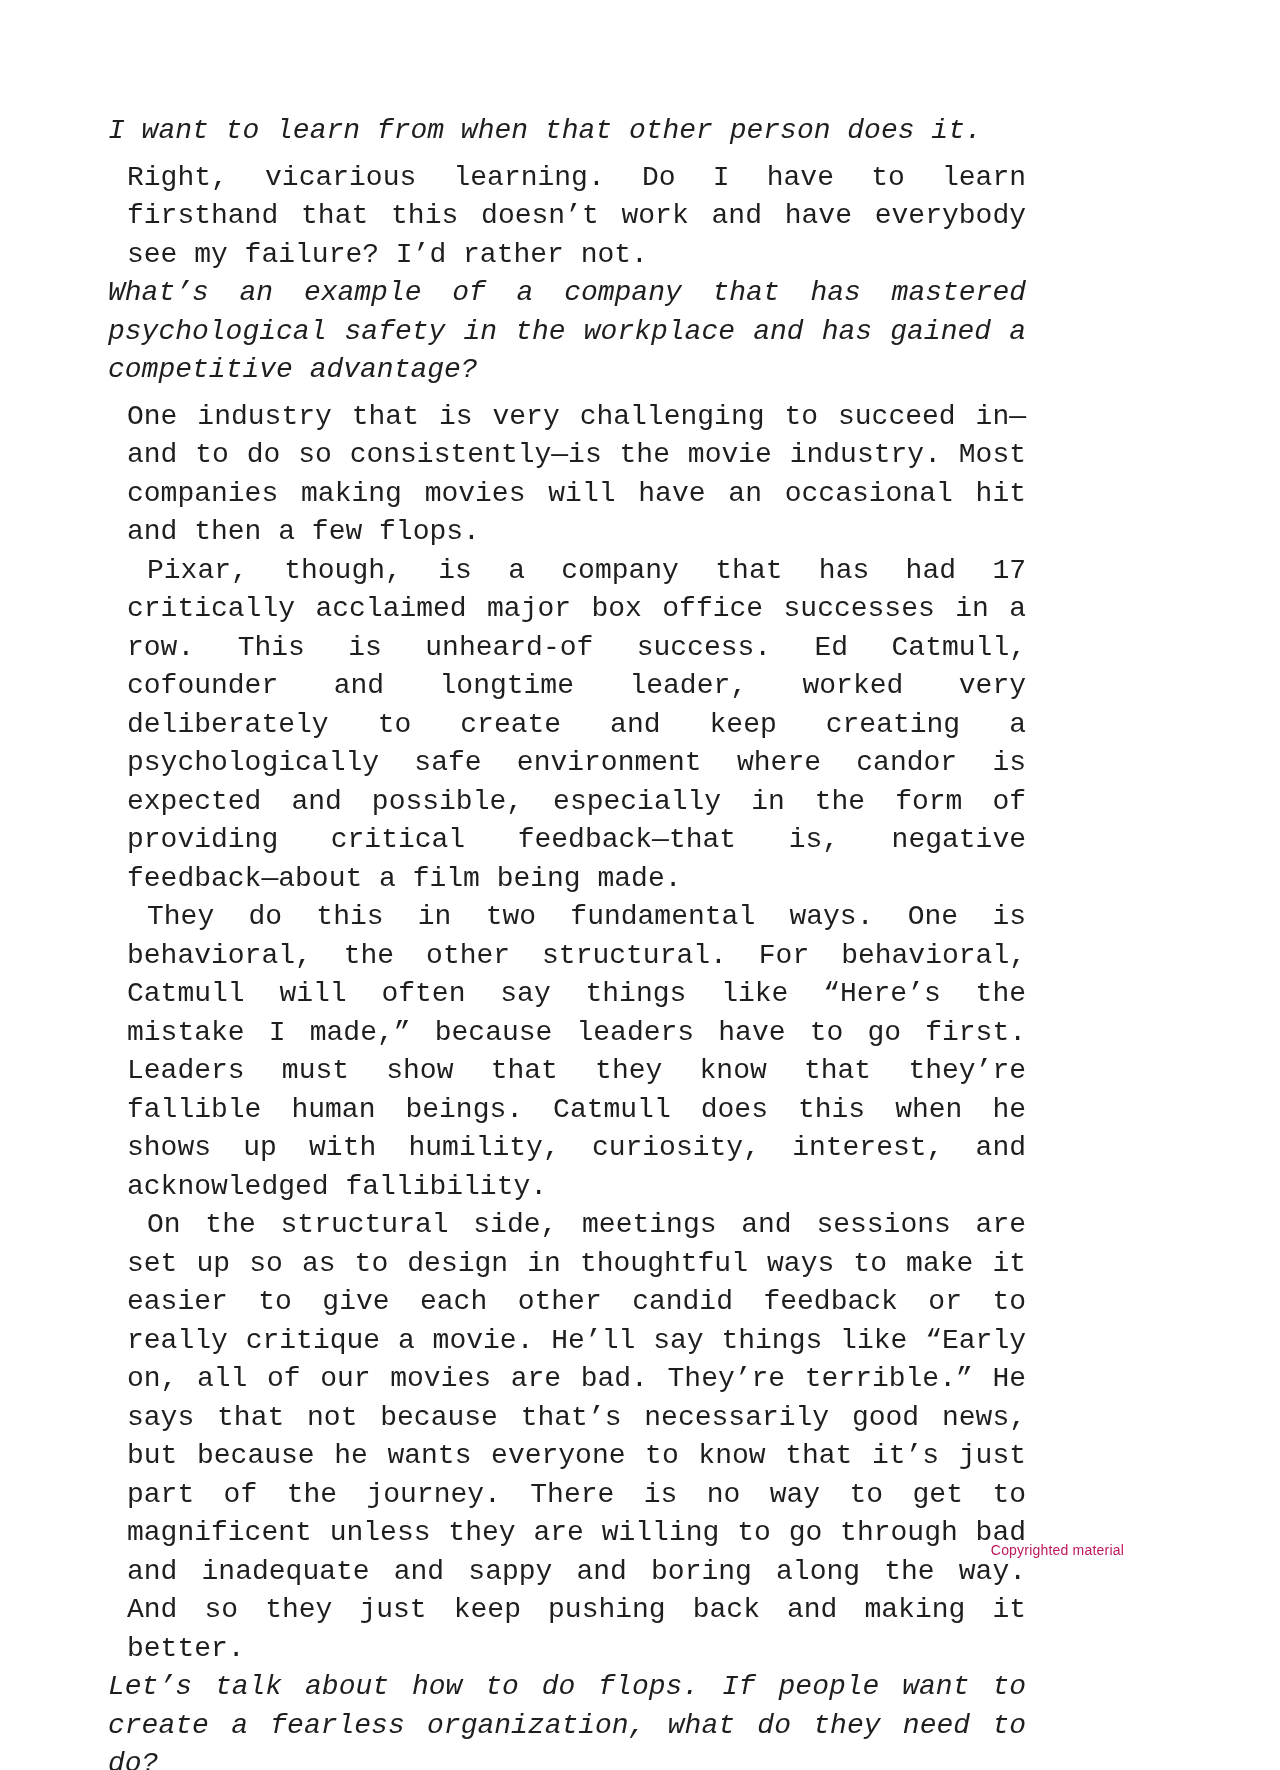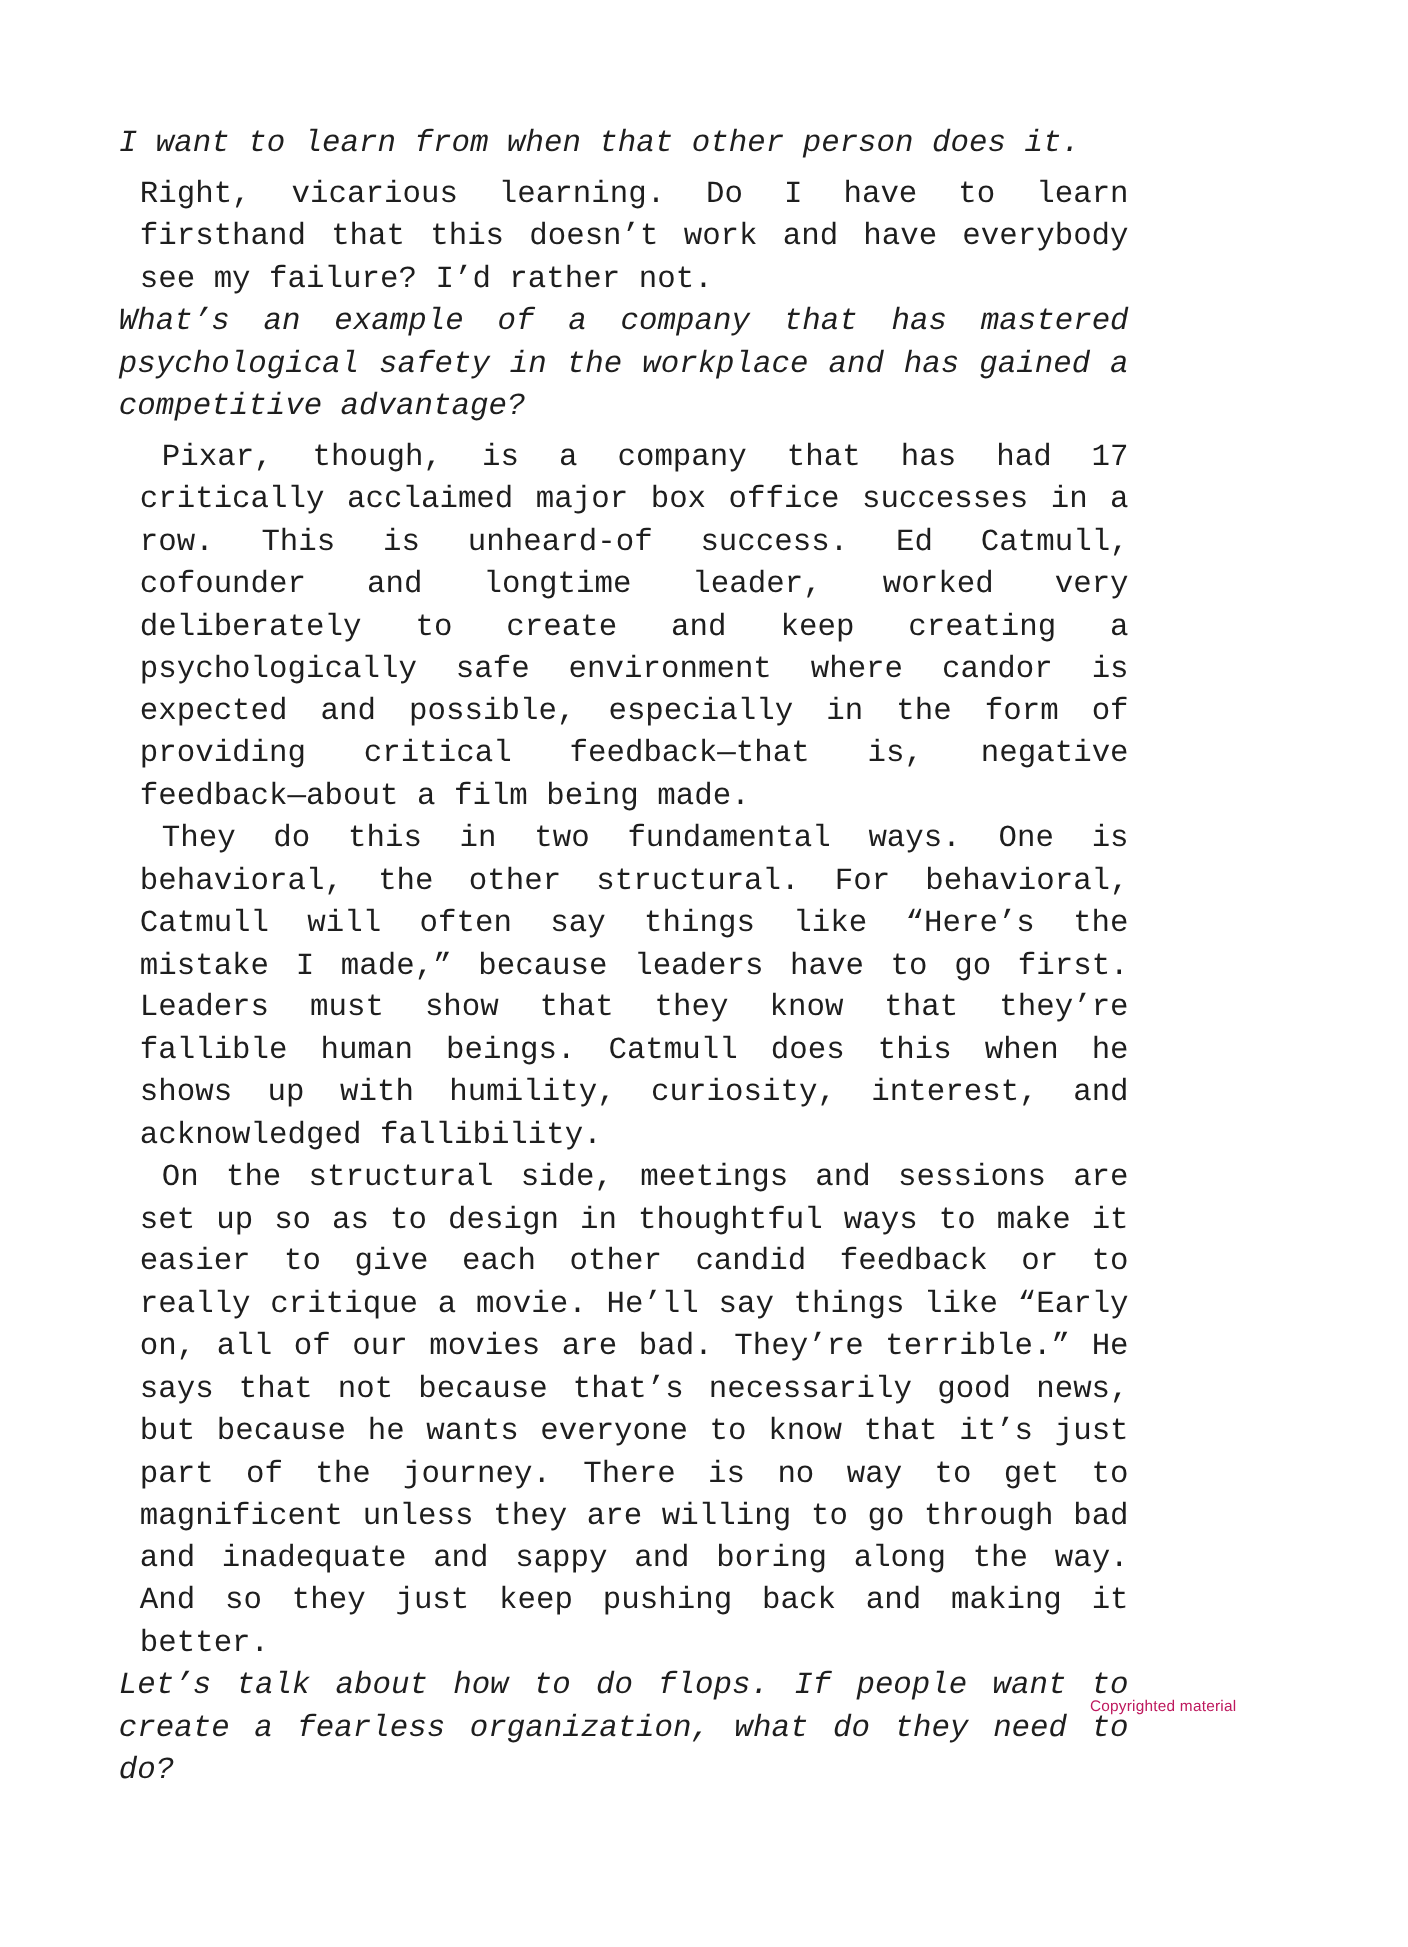--- a/index.html
+++ b/index.html
@@ -50,20 +50,21 @@
 
   <p class="q">I want to learn from when that other person does it.</p>
 
   <div class="a">
     <p>Right, vicarious learning. Do I have to learn firsthand that this doesn’t work and have everybody see my failure? I’d rather not.</p>
   </div>
 
   <p class="q">What’s an example of a company that has mastered psychological safety in the workplace and has gained a competitive advantage?</p>
 
   <div class="a">
+    <p>One industry that is very challenging to succeed in—and to do so consistently—is the movie industry. Most companies making movies will have an occasional hit and then a few flops.</p>
     <p class="ind">Pixar, though, is a company that has had 17 critically acclaimed major box office successes in a row. This is unheard-of success. Ed Catmull, cofounder and longtime leader, worked very deliberately to create and keep creating a psychologically safe environment where candor is expected and possible, especially in the form of providing critical feedback—that is, negative feedback—about a film being made.</p>
     <p class="ind">They do this in two fundamental ways. One is behavioral, the other structural. For behavioral, Catmull will often say things like “Here’s the mistake I made,” because leaders have to go first. Leaders must show that they know that they’re fallible human beings. Catmull does this when he shows up with humility, curiosity, interest, and acknowledged fallibility.</p>
     <p class="ind">On the structural side, meetings and sessions are set up so as to design in thoughtful ways to make it easier to give each other candid feedback or to really critique a movie. He’ll say things like “Early on, all of our movies are bad. They’re terrible.” He says that not because that’s necessarily good news, but because he wants everyone to know that it’s just part of the journey. There is no way to get to magnificent unless they are willing to go through bad and inadequate and sappy and boring along the way. And so they just keep pushing back and making it better.</p>
   </div>
 
   <p class="q">Let’s talk about how to do flops. If people want to create a fearless organization, what do they need to do?</p>
 
 
 </div>
 

